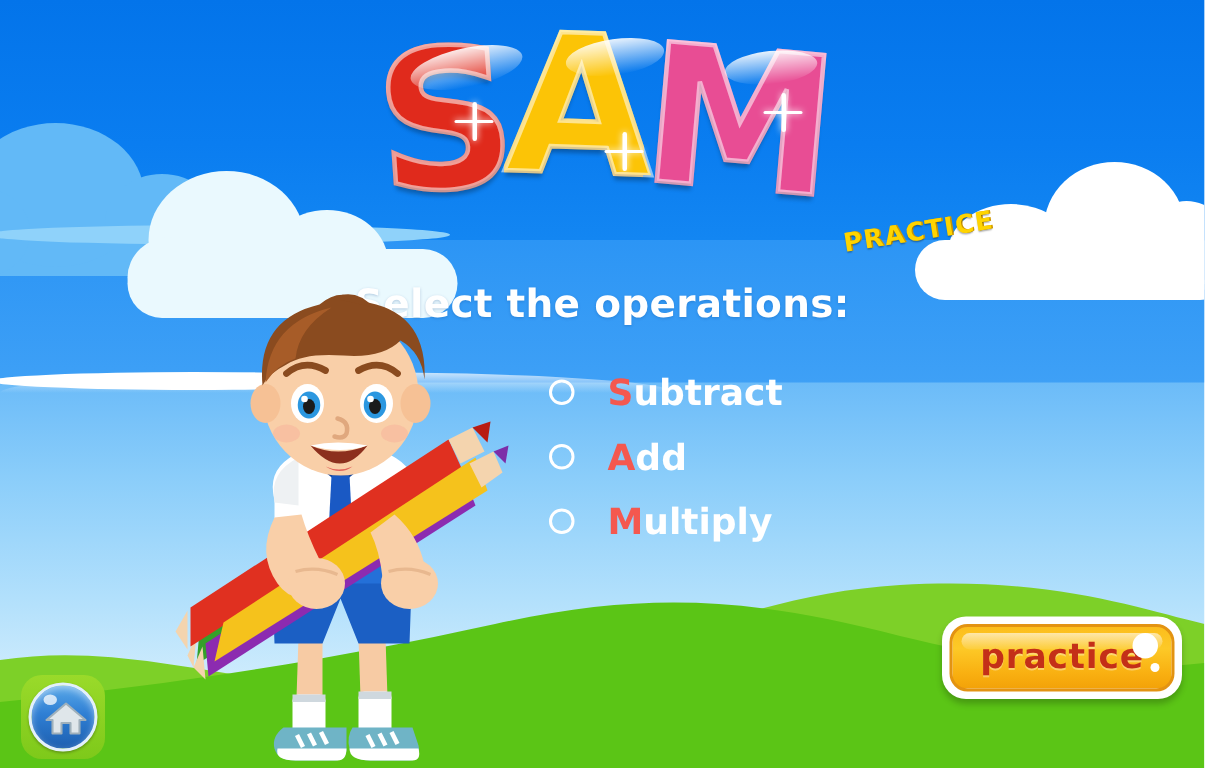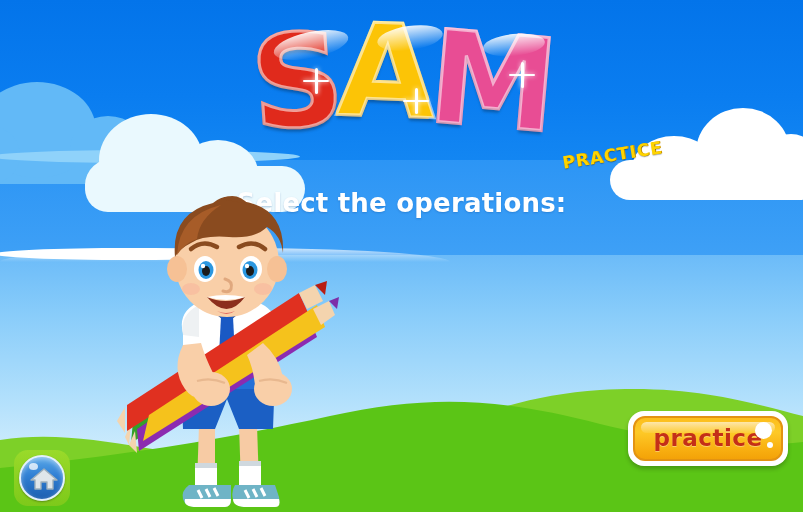--- a/index.html
+++ b/index.html
@@ -300,20 +300,38 @@
       <div class="gloss" style="left:232px; top:20px; width:62px; height:22px; transform:rotate(-6deg);"></div>
       <div class="sparkle" style="left:52px; top:54px;"></div>
       <div class="sparkle" style="left:152px; top:74px;"></div>
       <div class="sparkle" style="left:258px; top:48px;"></div>
     </div>
   </div>
   <div id="logo-practice">PRACTICE</div>
 
   <div id="prompt">Select the operations:</div>
 
+  <div id="options">
+
+    <div class="option-row">
+      <div class="radio"></div>
+      <div class="option-label"><span class="first">S</span><span>ubtract</span></div>
+    </div>
+
+    <div class="option-row">
+      <div class="radio"></div>
+      <div class="option-label"><span class="first">A</span><span>dd</span></div>
+    </div>
+
+    <div class="option-row">
+      <div class="radio"></div>
+      <div class="option-label"><span class="first">M</span><span>ultiply</span></div>
+    </div>
+
+  </div>
 
   <svg id="boy" viewBox="0 0 250 319">
 
     <path d="M96,232 L112,232 L112,292 L94,292 Z" fill="#f7cba4"></path>
     <path d="M136,232 L154,232 L156,292 L138,292 Z" fill="#f7cba4"></path>
 
     <rect x="92" y="270" width="22" height="26" rx="4" fill="#ffffff"></rect>
     <rect x="136" y="268" width="22" height="28" rx="4" fill="#ffffff"></rect>
     <rect x="92" y="270" width="22" height="5" fill="#cfd8de"></rect>
     <rect x="136" y="268" width="22" height="5" fill="#cfd8de"></rect>

